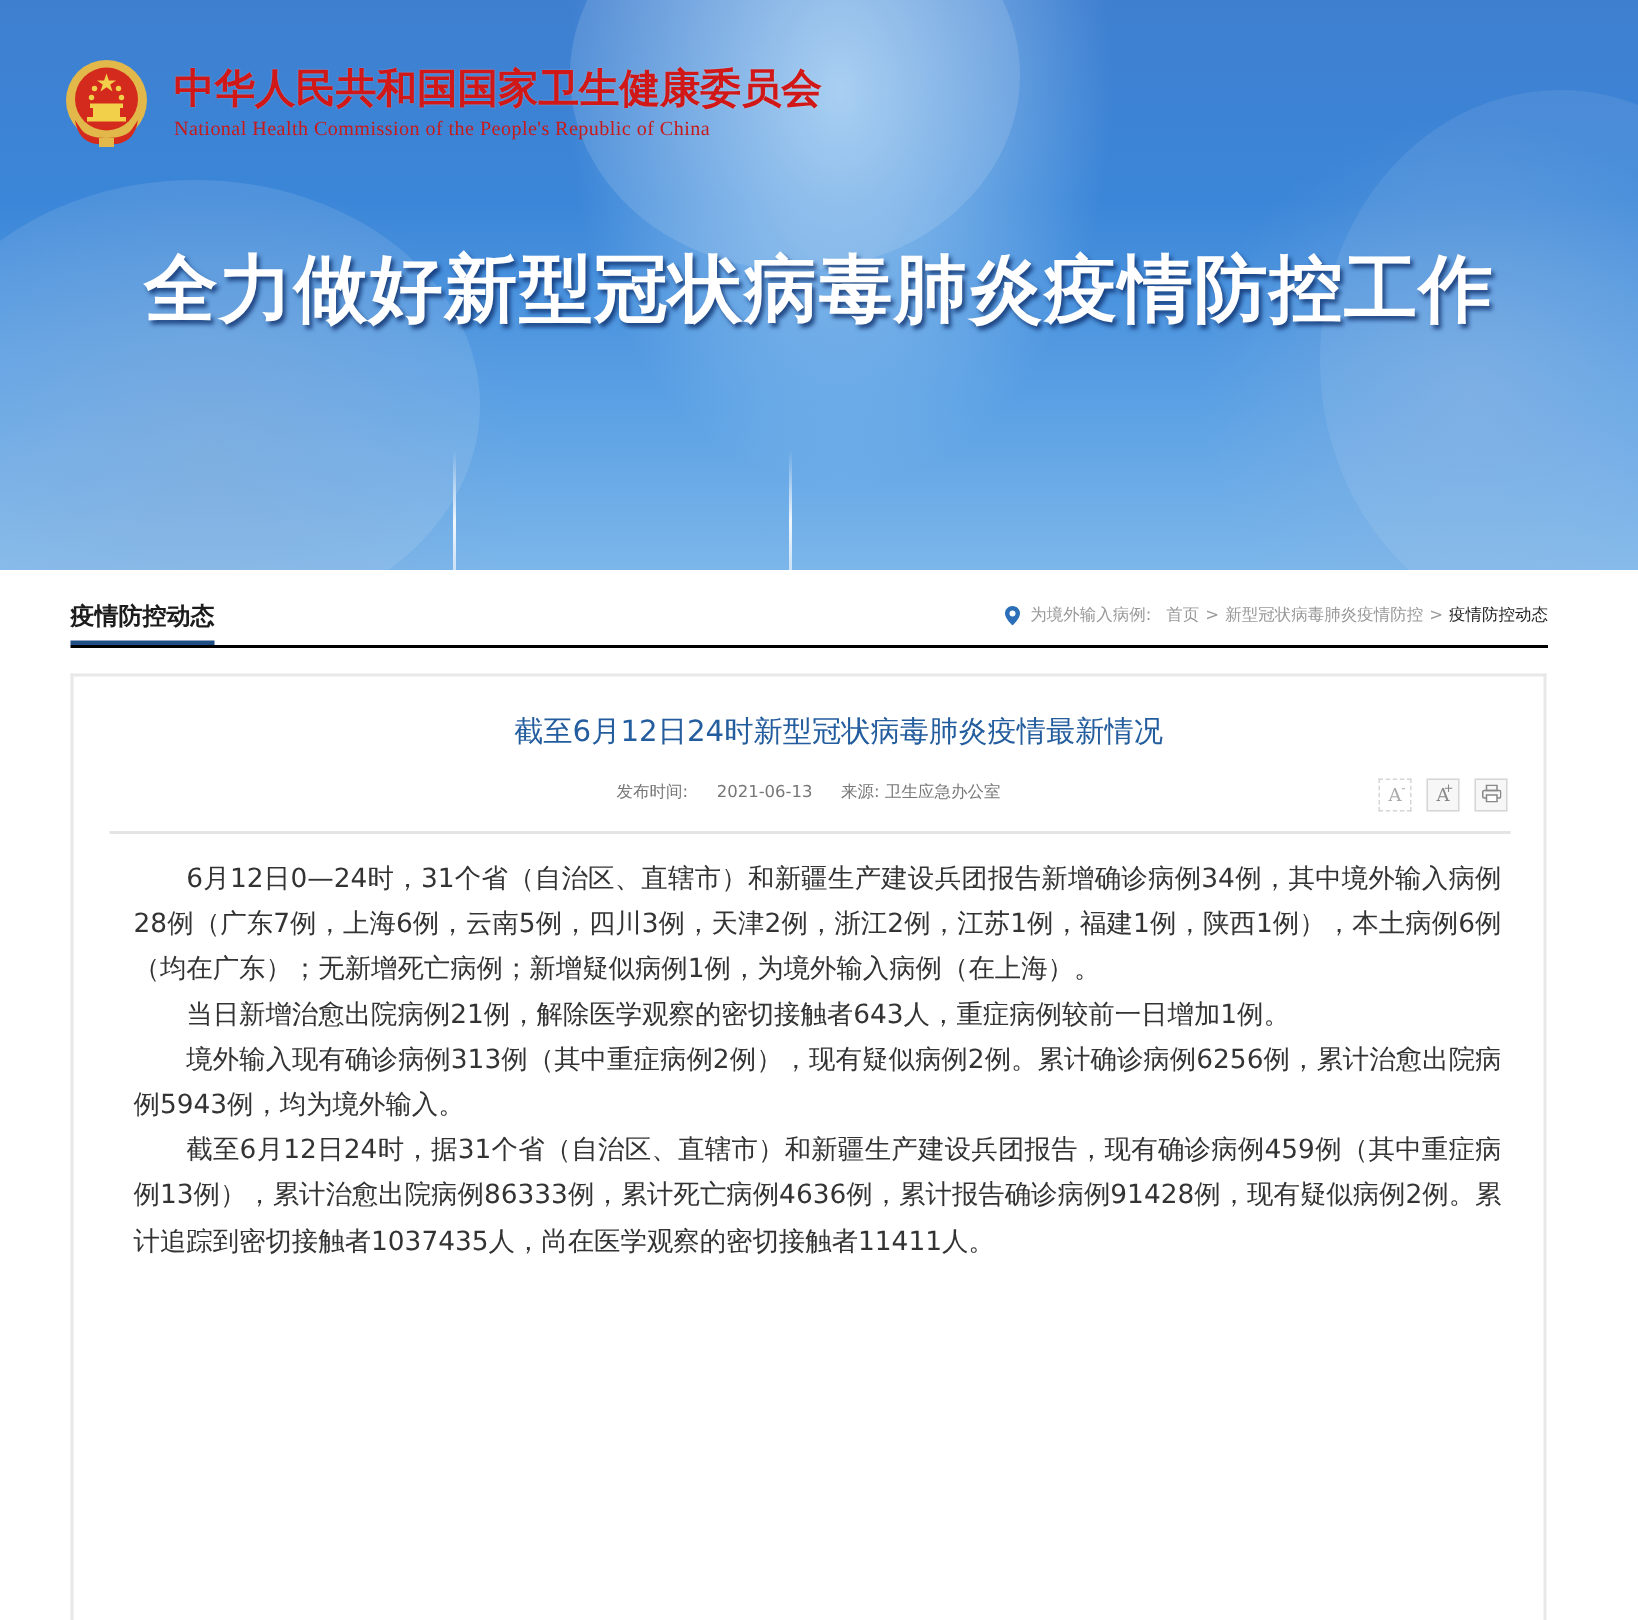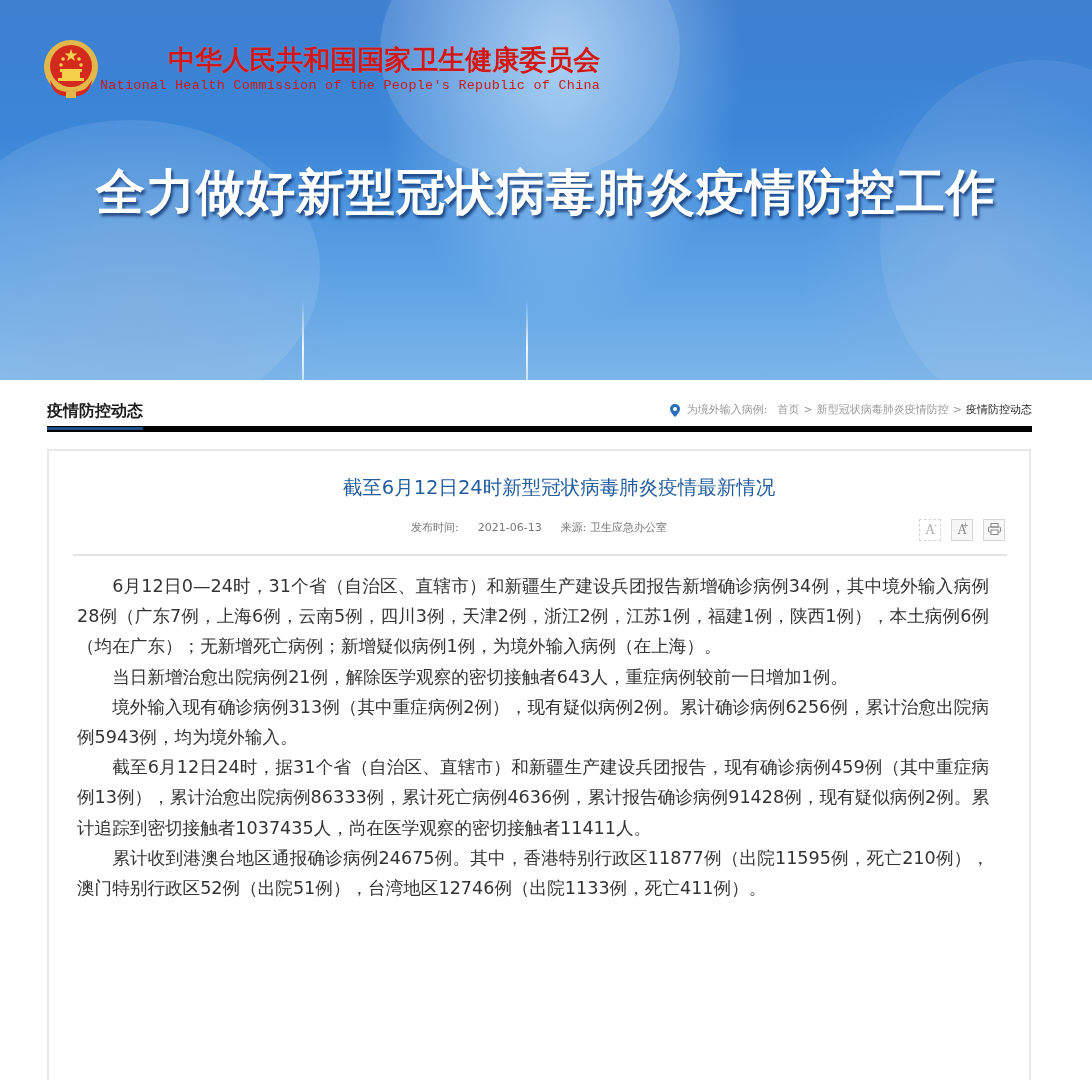--- a/index.html
+++ b/index.html
@@ -20,41 +20,41 @@
       position: absolute; border-radius: 50%;
       background: rgba(255,255,255,0.10);
     }
     .banner .line {
       position: absolute; width: 2px; background: linear-gradient(180deg, rgba(255,255,255,0) 0%, rgba(255,255,255,0.9) 60%, rgba(255,255,255,0.6) 100%);
     }
     .logo { position: absolute; left: 42px; top: 38px; display: flex; align-items: center; }
     .emblem {
       width: 58px; height: 62px; position: relative;
     }
-    .logo-text { margin-left: 0; text-align: right; }
+    .logo-text { margin-left: 16px; }
     .logo-cn {
       font-family: "DejaVu Sans", sans-serif; font-weight: bold;
       color: #d01818; font-size: 27px; letter-spacing: 0px; line-height: 32px;
       text-shadow: 0 0 1px rgba(255,255,255,0.4);
     }
     .logo-en {
-      font-family: Liberation Mono, monospace; color: #c81a1a; font-size: 13.4px; line-height: 16px;
+      font-family: Liberation Serif, serif; color: #c81a1a; font-size: 13.4px; line-height: 16px;
       letter-spacing: 0.3px; margin-top: 2px;
     }
     .slogan {
       position: absolute; left: 0; top: 160px; width: 1092px; text-align: center;
       color: #ffffff; font-size: 49px; font-weight: bold; letter-spacing: 1px;
       font-family: Liberation Serif, serif;
       text-shadow: 2px 3px 3px rgba(10,40,100,0.75);
     }
 
     
     .section-header {
       position: absolute; left: 47px; top: 395px; width: 985px; height: 37px;
-      border-bottom: 6px solid #000000;
+      border-bottom: 2px solid #000000;
     }
     .section-title {
       position: absolute; left: 0; top: 6px; font-size: 16px; font-weight: bold; color: #1c1c1c;
       padding-bottom: 6px; border-bottom: 3px solid #1f4f85; line-height: 20px;
     }
     .breadcrumb {
       position: absolute; right: 0; top: 8px; font-size: 11px; color: #999; display: flex; align-items: center;
       line-height: 14px;
     }
     .breadcrumb .pin { width: 10px; height: 13px; margin-right: 7px; }
@@ -81,21 +81,21 @@
     .tool-btn {
       width: 22px; height: 22px; border: 1px solid #d6d6d6; background: #f7f7f7;
       display: flex; align-items: center; justify-content: center; font-size: 12px; color: #888;
       font-family: "DejaVu Serif", serif; position: relative;
     }
     .tool-btn.dashed { border-style: dashed; background: #fff; color: #aaa; }
     .tool-btn sup { font-size: 8px; position: absolute; right: 3px; top: 1px; font-family: "DejaVu Sans", sans-serif; }
     .divider { position: absolute; left: 24px; top: 103px; width: 934px; height: 2px; background: #e4e4e4; }
 
     .content {
-      position: absolute; left: 28px; top: 120px; width: 912px;
+      position: absolute; left: 40px; top: 120px; width: 912px;
       font-size: 17.6px; line-height: 30.2px; color: #333;
       font-family: "DejaVu Sans", sans-serif;
       text-align: justify;
     }
     .content p { text-indent: 2em; margin: 0; }
   </style>
 </head>
 <body>
 
 <div class="banner">
@@ -181,15 +181,14 @@
     </div>
   </div>
 
   <div class="divider"></div>
 
   <div class="content">
     <p>6月12日0—24时，31个省（自治区、直辖市）和新疆生产建设兵团报告新增确诊病例34例，其中境外输入病例28例（广东7例，上海6例，云南5例，四川3例，天津2例，浙江2例，江苏1例，福建1例，陕西1例），本土病例6例（均在广东）；无新增死亡病例；新增疑似病例1例，为境外输入病例（在上海）。</p>
     <p>当日新增治愈出院病例21例，解除医学观察的密切接触者643人，重症病例较前一日增加1例。</p>
     <p>境外输入现有确诊病例313例（其中重症病例2例），现有疑似病例2例。累计确诊病例6256例，累计治愈出院病例5943例，均为境外输入。</p>
     <p>截至6月12日24时，据31个省（自治区、直辖市）和新疆生产建设兵团报告，现有确诊病例459例（其中重症病例13例），累计治愈出院病例86333例，累计死亡病例4636例，累计报告确诊病例91428例，现有疑似病例2例。累计追踪到密切接触者1037435人，尚在医学观察的密切接触者11411人。</p>
-    <p>累计收到港澳台地区通报确诊病例24675例。其中，香港特别行政区11877例（出院11595例，死亡210例），澳门特别行政区52例（出院51例），台湾地区12746例（出院1133例，死亡411例）。</p>
   </div>
 </div>
 
 </body></html>

